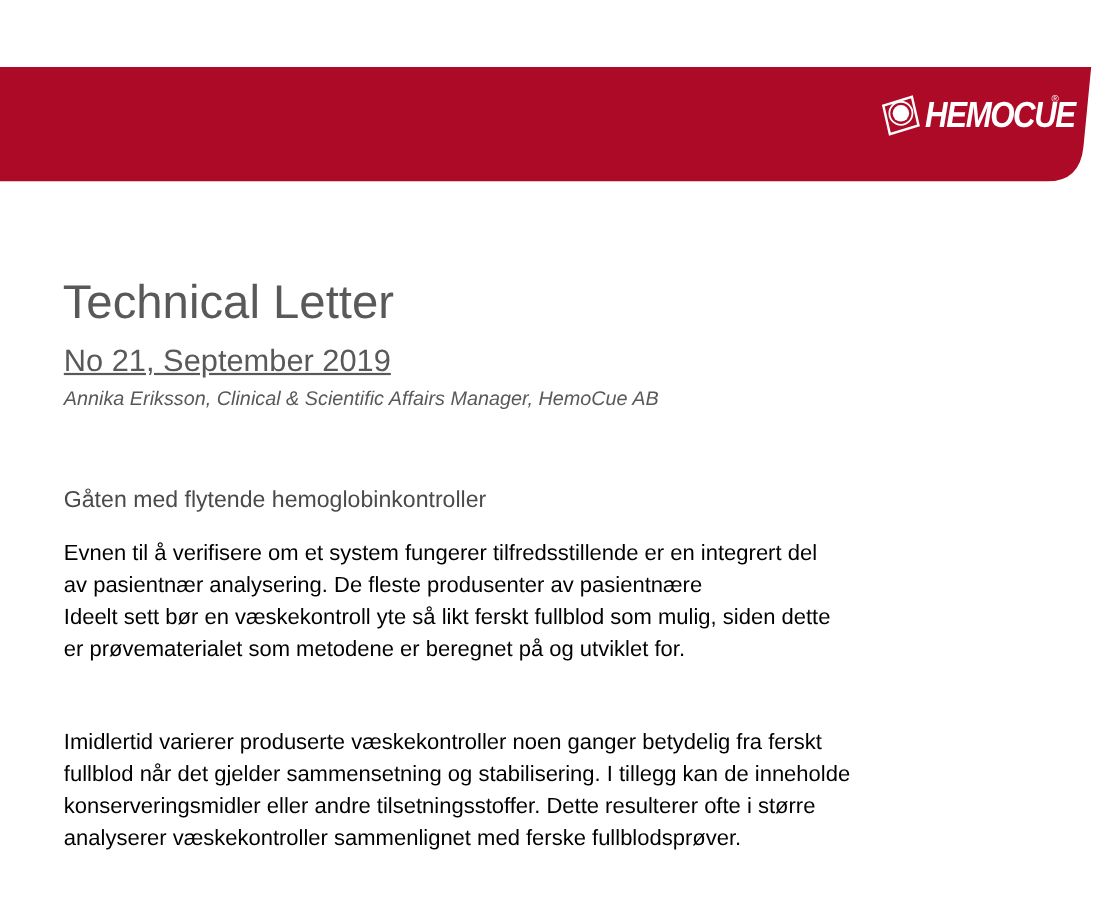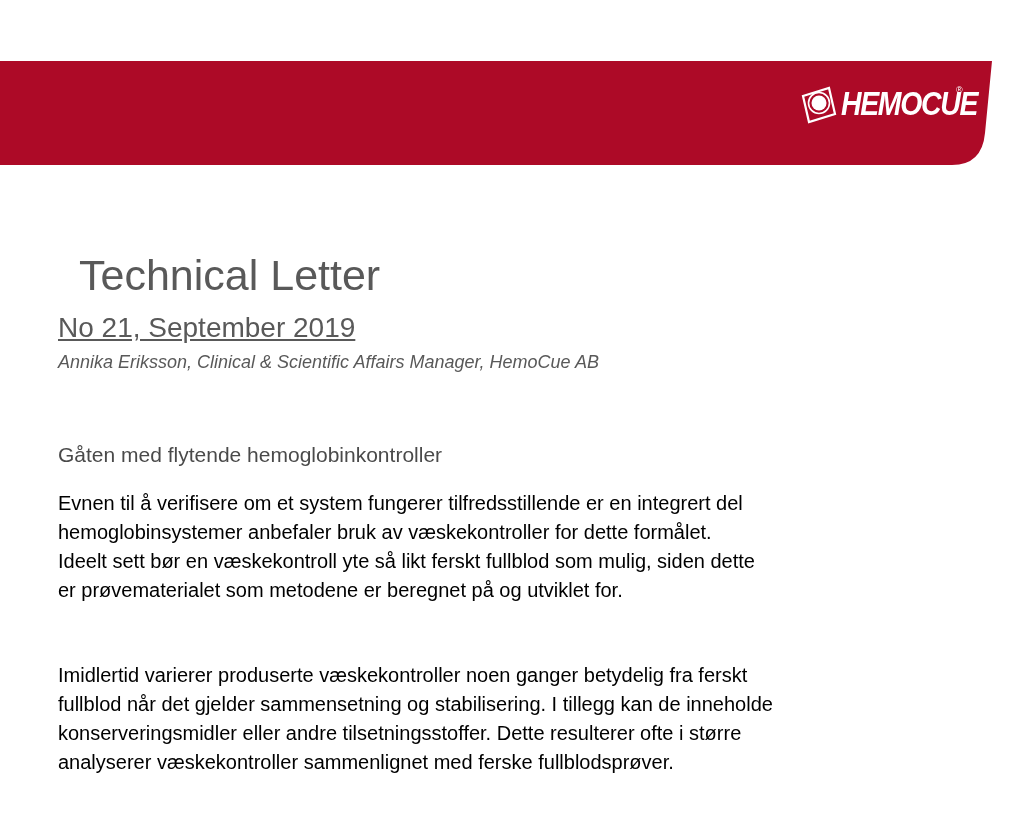--- a/index.html
+++ b/index.html
@@ -20,21 +20,21 @@
       color: #ffffff; font-weight: bold; font-style: italic;
       font-size: 33px; letter-spacing: -1.5px; line-height: 40px;
       transform: scaleX(0.86); transform-origin: left center;
       font-family: "Liberation Sans", sans-serif;
     }
     .logo-reg {
       position: absolute; left: 157px; top: 3px; color: #ffffff; font-size: 9px;
     }
     .title {
       position: absolute; left: 57px; top: 249px;
-      font-size: 43px; color: #595959; line-height: 52px; white-space: nowrap; margin-left: 22px;
+      font-size: 43px; color: #595959; line-height: 52px; white-space: nowrap;
     }
     .subtitle {
       position: absolute; left: 58px; top: 310px;
       font-size: 28px; color: #595959; line-height: 36px; white-space: nowrap; text-decoration: underline;
     }
     .author {
       position: absolute; left: 58px; top: 350px;
       font-size: 18px; color: #595959; line-height: 24px; white-space: nowrap; font-style: italic;
     }
     .heading {
@@ -69,21 +69,21 @@
 </div>
 
 <div class="title">Technical Letter</div>
 <div class="subtitle">No 21, September 2019</div>
 <div class="author">Annika Eriksson, Clinical &amp; Scientific Affairs Manager, HemoCue AB</div>
 
 <div class="heading">Gåten med flytende hemoglobinkontroller</div>
 
 <div class="para p1">
   <span class="line">Evnen til å verifisere om et system fungerer tilfredsstillende er en integrert del</span>
-  <span class="line">hemoglobinsystemer anbefaler bruk av væskekontroller for dette formålet.</span>
+  <span class="line">av pasientnær analysering. De fleste produsenter av pasientnære</span>
   <span class="line">Ideelt sett bør en væskekontroll yte så likt ferskt fullblod som mulig, siden dette</span>
   <span class="line">er prøvematerialet som metodene er beregnet på og utviklet for.</span>
 </div>
 
 <div class="para p2">
   <span class="line">Imidlertid varierer produserte væskekontroller noen ganger betydelig fra ferskt</span>
   <span class="line">fullblod når det gjelder sammensetning og stabilisering. I tillegg kan de inneholde</span>
   <span class="line">konserveringsmidler eller andre tilsetningsstoffer. Dette resulterer ofte i større</span>
   <span class="line">analyserer væskekontroller sammenlignet med ferske fullblodsprøver.</span>
 </div>

